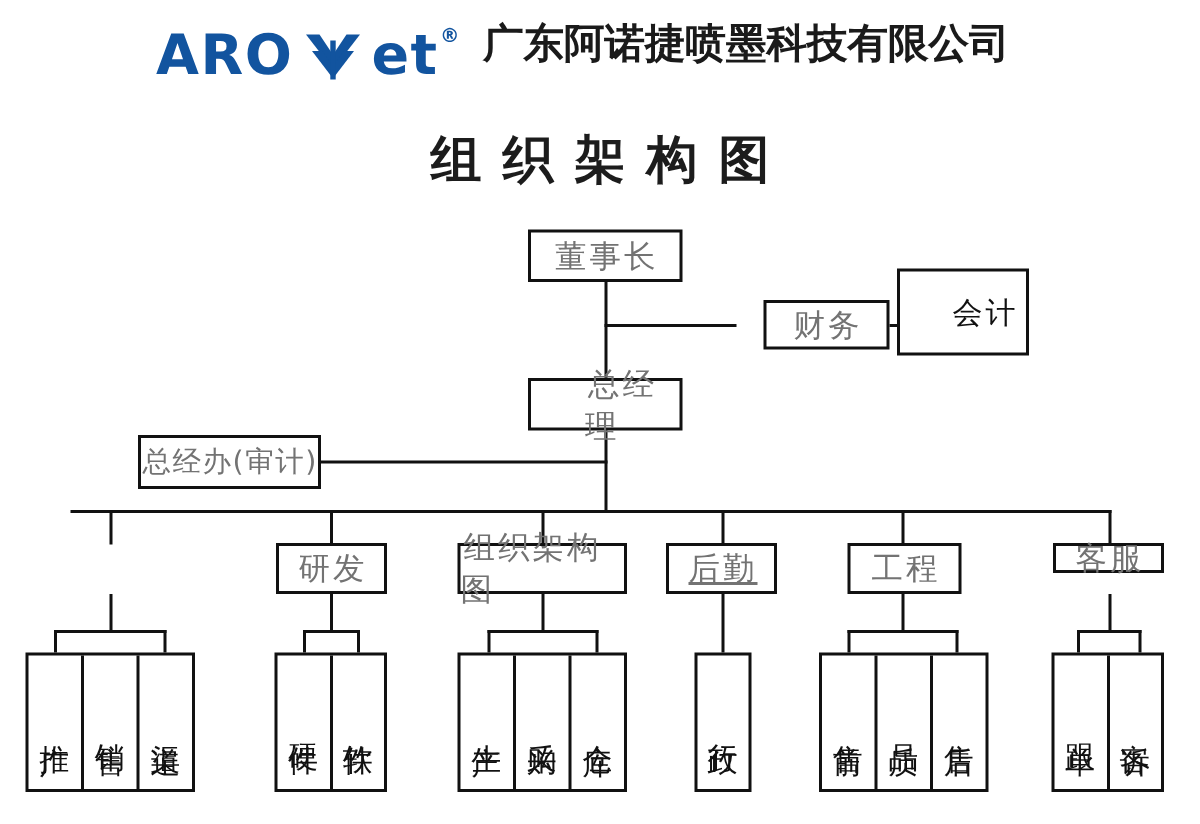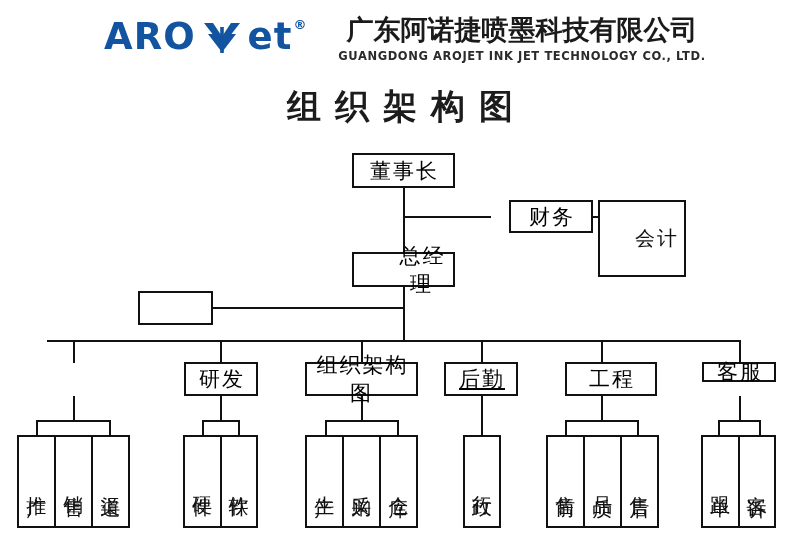--- a/index.html
+++ b/index.html
@@ -54,21 +54,21 @@
     line-height: 14px;
     margin-left: 1px;
     margin-top: 1px;
   }
 
   #company-block {
     position: absolute;
     left: 322px;
     top: 14px;
     width: 400px;
-    text-align: center;
+    text-align: left;
   }
   #company-cn {
     font-family: "DejaVu Sans", "Liberation Sans", sans-serif;
     font-weight: bold;
     font-size: 27px;
     color: #1a1a1a;
     letter-spacing: 0px;
     line-height: 32px;
     white-space: nowrap;
   }
@@ -101,23 +101,22 @@
   .box {
     position: absolute;
     box-sizing: border-box;
     border: 2.4px solid #111111;
     background: #ffffff;
     display: flex;
     align-items: center;
     justify-content: center;
     font-family: "DejaVu Sans", "Liberation Sans", sans-serif;
     font-weight: normal;
-    color: #000000;
+    color: #737373;
     z-index: 3;
-    text-align: center;
   }
   .box.h {            
     font-size: 21px;
     letter-spacing: 2px;
     text-indent: 2px;
   }
   .box.small {
     font-size: 19px;
     letter-spacing: 1px;
     text-indent: 1px;
@@ -204,21 +203,20 @@
             <rect x="18.2" y="10" width="3.6" height="26"></rect>
           </g>
         </svg>
       </span>
       <span class="logo-word">et</span>
       <span class="logo-reg">®</span>
     </div>
 
     <div id="company-block">
       <div id="company-cn">广东阿诺捷喷墨科技有限公司</div>
-      <div id="company-en">GUANGDONG AROJET INK JET TECHNOLOGY CO., LTD.</div>
     </div>
   </div>
 
   <div id="chart-title">组织架构图</div>
 
   <div class="line vline" style="left:403px; top:186px; height:68px;"></div>
 
   <div class="line hline" style="left:403px; top:216px; width:88px;"></div>
 
   <div class="line hline" style="left:571px; top:216px; width:29px;"></div>
@@ -260,36 +258,36 @@
 
   <div class="line vline" style="left:739px; top:396px; height:26px;"></div>
   <div class="line hline" style="left:718px; top:420px; width:43px;"></div>
   <div class="line vline" style="left:718px; top:420px; height:16px;"></div>
   <div class="line vline" style="left:759px; top:420px; height:16px;"></div>
 
   <div class="box h" style="left:352px; top:153px; width:103px; height:35px;">董事长</div>
 
   <div class="box h" style="left:489px; top:200px; width:84px; height:33px;margin-left:20px;">财务</div>
 
-  <div class="stackbox" style="left:598px; top:200px; width:88px; height:77px;padding-left:28px;">
+  <div class="stackbox" style="left:598px; top:179px; width:88px; height:58px;padding-left:28px;">
     <div class="stackrow">会计</div>
   </div>
 
   <div class="box h" style="left:352px; top:252px; width:103px; height:35px;padding-left:36px;">总经理</div>
 
   <div class="box h" style="left:138px; top:291px; width:75px; height:34px; width:75px;"></div>
 
 
   <div class="box h" style="left:184px; top:362px; width:74px; height:34px;">研发</div>
 
   <div class="box h" style="left:305px; top:362px; width:113px; height:34px;">组织架构图</div>
 
   <div class="box h" style="left:444px; top:362px; width:74px; height:34px;text-decoration:underline;">后勤</div>
 
-  <div class="box h" style="left:565px; top:362px; width:92px; height:34px;">工程</div>
+  <div class="box h" style="left:565px; top:362px; width:76px; height:34px;">工程</div>
 
   <div class="box h" style="left:702px; top:362px; width:74px; height:20px;">客服</div>
 
   <div class="vbox" style="left:17px; top:435px; width:113px; height:93px;">
     <div class="vcell">
       <span class="vtext">推广</span>
     </div>
     <div class="vcell">
       <span class="vtext">销售</span>
     </div>
@@ -339,14 +337,15 @@
 
   <div class="vbox" style="left:701px; top:435px; width:75px; height:93px;">
     <div class="vcell">
       <span class="vtext">跟单</span>
     </div>
     <div class="vcell">
       <span class="vtext">客诉</span>
     </div>
   </div>
 
+  <div class="box small" style="left:92px; top:290px; width:122px; height:36px;">总经办(审计)</div>
 
 </div>
 
 </body></html>

